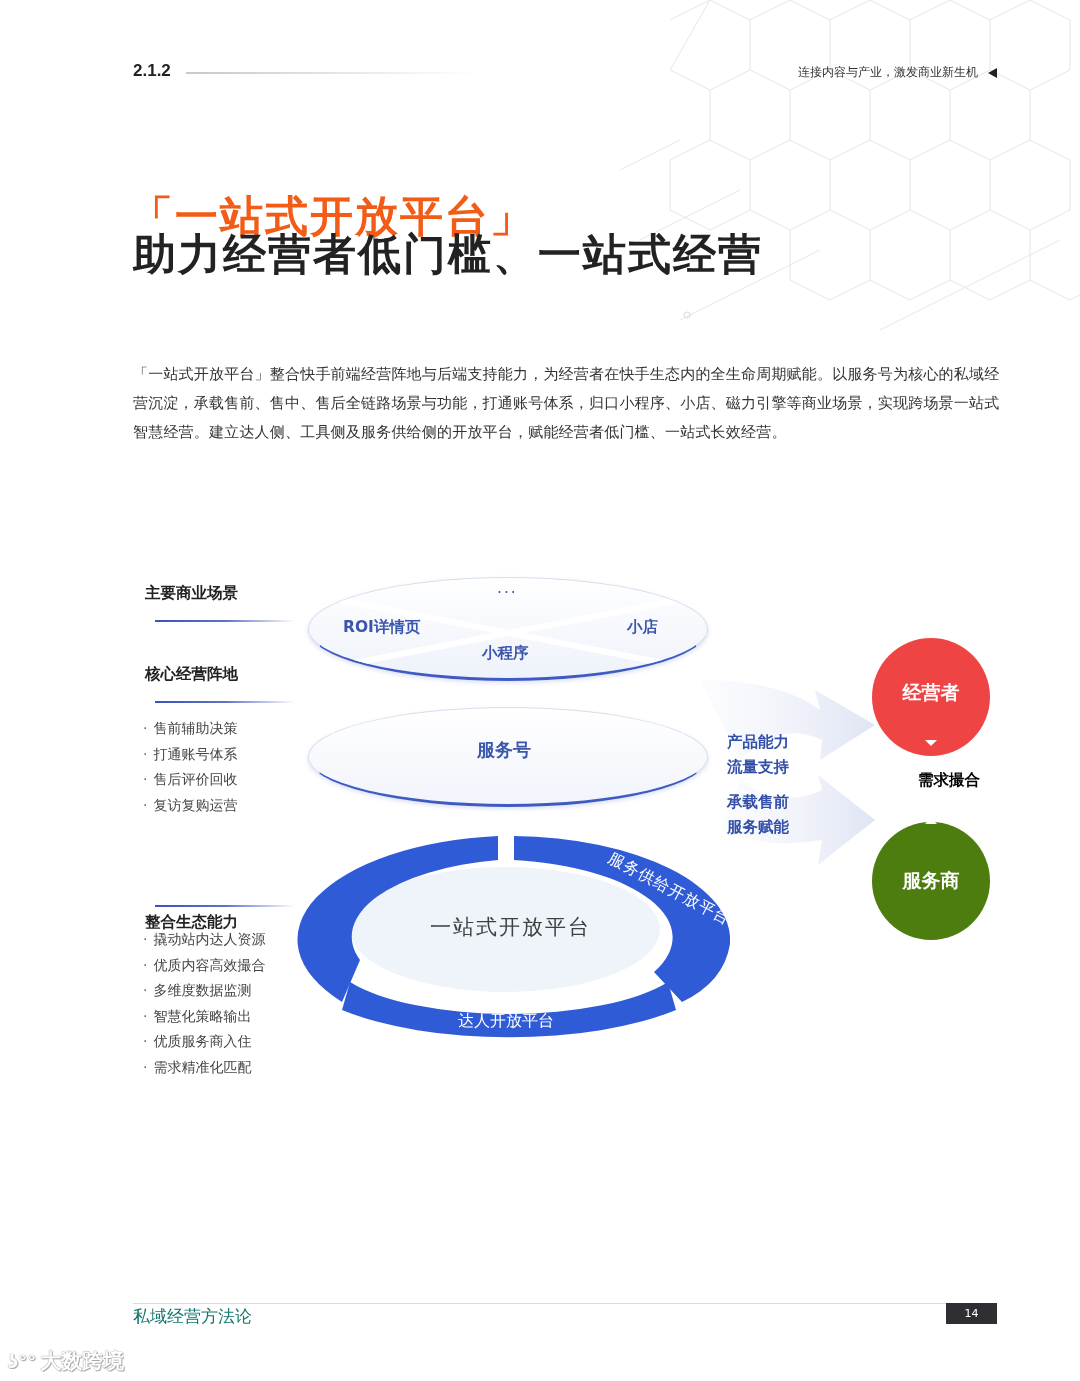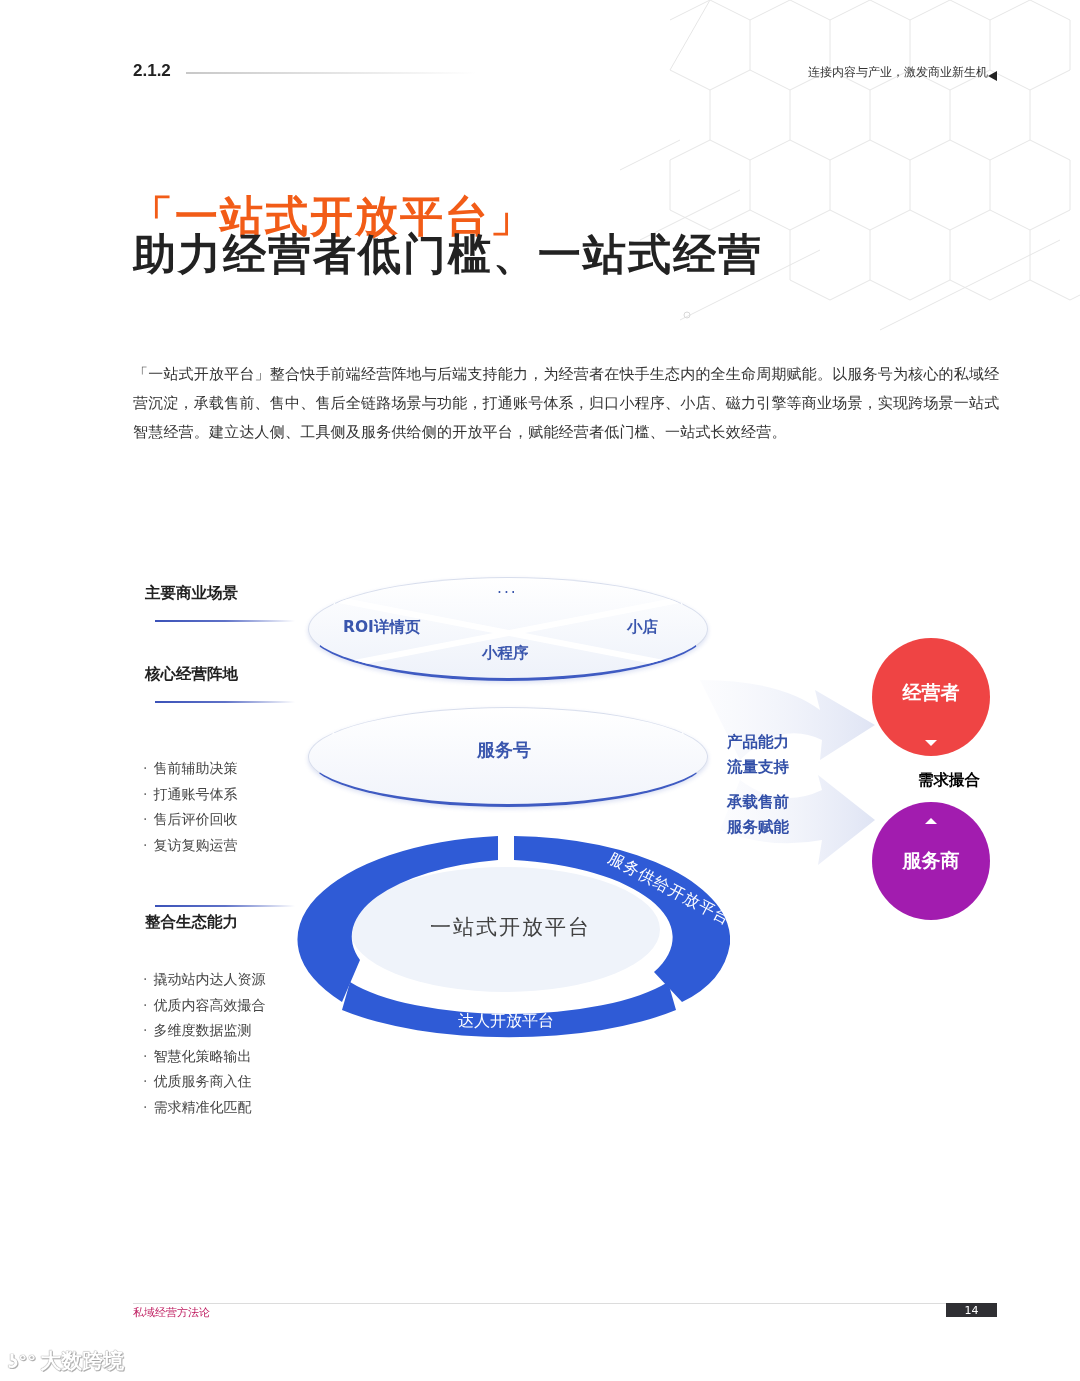--- a/index.html
+++ b/index.html
@@ -3,32 +3,32 @@
 <meta charset="utf-8">
 <style>
   * { margin: 0; padding: 0; box-sizing: border-box; }
   html, body { width: 1080px; height: 1381px; background: #ffffff; overflow: hidden; }
   body { position: relative; font-family: "DejaVu Sans", "Liberation Sans", sans-serif; color: #222; }
 
   .hex-bg { position: absolute; right: 0; top: 0; width: 460px; height: 340px; pointer-events: none; }
 
   .header-num { position: absolute; left: 133px; top: 61px; font-size: 17px; font-weight: bold; color: #222; letter-spacing: 0; font-family: "Liberation Sans", sans-serif; }
   .header-line { position: absolute; left: 186px; top: 72px; width: 290px; height: 2px; background: linear-gradient(90deg, #c8c8c8, rgba(220,220,220,0)); }
-  .header-right { position: absolute; right: 83px; top: 64px; font-size: 12px; color: #333; display: flex; align-items: flex-end; gap: 0; }
+  .header-right { position: absolute; right: 83px; top: 64px; font-size: 12px; color: #333; display: flex; align-items: center; gap: 10px; }
   .header-right .tri { width: 0; height: 0; border-top: 5px solid transparent; border-bottom: 5px solid transparent; border-right: 9px solid #222; }
 
   .title1 { position: absolute; left: 130px; top: 160px; font-size: 43px; font-weight: bold; color: #f25c17; letter-spacing: 2px; margin-top: 28px; }
   .title2 { position: absolute; left: 133px; top: 226px; font-size: 43px; font-weight: bold; color: #222; letter-spacing: 2px; }
 
   .intro { position: absolute; left: 133px; top: 360px; width: 870px; font-size: 15px; line-height: 29px; color: #333; letter-spacing: 0.2px; }
 
   
   .sec-label { position: absolute; left: 145px; font-size: 15.5px; font-weight: bold; color: #222; }
   .sec-line { position: absolute; left: 155px; width: 140px; height: 2px; background: linear-gradient(90deg, #3b52b8 0%, #5f72c8 50%, rgba(230,234,246,0) 100%); }
-  .bullets { position: absolute; left: 143px; list-style: none; font-size: 14px; color: #444; margin-top: 40px; }
+  .bullets { position: absolute; left: 143px; list-style: none; font-size: 14px; color: #444; }
   .bullets li { height: 25.6px; line-height: 25.6px; }
   .bullets li::before { content: "·"; margin-right: 6px; color: #666; }
 
   
   .ellipse { position: absolute; border-radius: 50%; }
   .e-top { left: 308px; top: 577px; width: 400px; height: 104px;
     background: linear-gradient(180deg, #ffffff 0%, #eef2fa 100%);
     border: 1px solid #d7ddec; border-bottom: 3px solid #3f5bc2; box-shadow: 0 2px 4px rgba(60,90,190,0.18); overflow: hidden; }
   .e-mid { left: 308px; top: 707px; width: 400px; height: 100px;
     background: linear-gradient(180deg, #ffffff 0%, #f1f4fb 100%);
@@ -36,30 +36,30 @@
 
   .e-text { position: absolute; font-size: 15.5px; color: #3a56ad; font-weight: bold; }
 
   .ring-wrap { position: absolute; left: 284px; top: 832px; width: 446px; height: 210px; }
   .ring-center { position: absolute; left: 350px; top: 867px; width: 310px; height: 125px; border-radius: 50%; background: #eff3fa; }
 
   .right-text { position: absolute; left: 727px; font-size: 15.5px; font-weight: bold; color: #3350a8; line-height: 25px; }
 
   .circle { position: absolute; width: 118px; height: 118px; border-radius: 50%; color: #fff; font-size: 19px; font-weight: bold; display: flex; align-items: center; justify-content: center; flex-direction: column; }
   .c1 { left: 872px; top: 638px; background: #ef4444; }
-  .c2 { left: 872px; top: 802px; background: #a21caf; }
+  .c2 { left: 872px; top: 822px; background: #4d7c0f; }
   .arrow-down { position: absolute; left: 925px; top: 740px; width: 0; height: 0; border-left: 6px solid transparent; border-right: 6px solid transparent; border-top: 6px solid #fff; }
   .arrow-up { position: absolute; left: 925px; top: 818px; width: 0; height: 0; border-left: 6px solid transparent; border-right: 6px solid transparent; border-bottom: 6px solid #fff; }
   .match-label { position: absolute; left: 898px; top: 770px; font-size: 15.5px; font-weight: bold; color: #000000; margin-left: 20px; }
 
   .big-arrows { position: absolute; left: 700px; top: 640px; width: 190px; height: 240px; }
 
   .footer-line { position: absolute; left: 133px; top: 1303px; width: 864px; height: 1px; background: #dcdcdc; }
-  .footer-title { position: absolute; left: 133px; top: 1305px; font-size: 11px; color: #be185d; }
-  .page-num { position: absolute; left: 946px; top: 1303px; width: 51px; height: 14px; background: #2f2f33; color: #fff; font-size: 11px; display: flex; align-items: center; justify-content: center; }
+  .footer-title { position: absolute; left: 133px; top: 1305px; font-size: 17px; color: #0f766e; }
+  .page-num { position: absolute; left: 946px; top: 1303px; width: 51px; height: 21px; background: #2f2f33; color: #fff; font-size: 11px; display: flex; align-items: center; justify-content: center; }
 
   .watermark { position: absolute; left: 8px; top: 1347px; font-size: 21px; color: #fff; font-weight: bold;
     text-shadow: 0 0 1px #888, 0 0 1px #888, 1px 1px 0 #aaa; display: flex; align-items: center; gap: 4px; opacity: 0.9; }
 </style>
 </head>
 <body>
 
 <svg class="hex-bg" viewBox="0 0 460 340">
   <g fill="none" stroke="#e6e6e6" stroke-width="1">
     <path d="M50 20 L90 0 M90 0 L130 20 L130 70 L90 90 L50 70 Z"></path>

